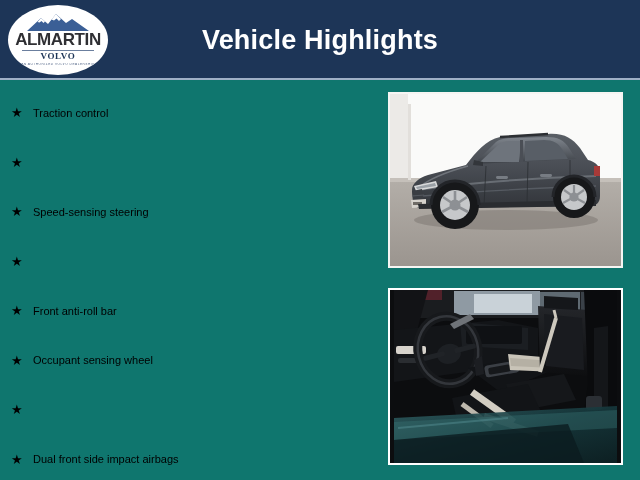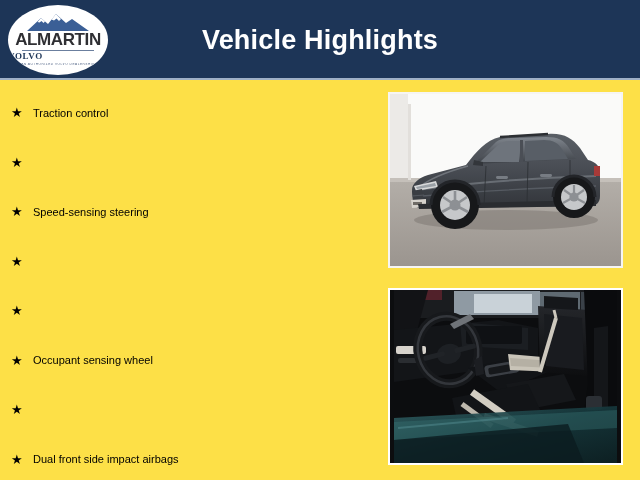--- a/index.html
+++ b/index.html
@@ -5,21 +5,21 @@
   * { margin:0; padding:0; box-sizing:border-box; }
   html, body {
     width:640px; height:480px;
     background:#ffffff;
     font-family:"Liberation Sans", sans-serif;
     overflow:hidden;
   }
   .page {
     position:relative;
     width:640px; height:480px;
-    background:#fde047;
+    background:#0f766e;
   }
 
   
   .header {
     position:absolute; left:0; top:0;
     width:640px; height:80px;
     background:#1d3557;
     border-bottom:2px solid #9fb0c6;
   }
   .logo-wrap {
@@ -50,21 +50,21 @@
     line-height:1;
   }
   .logo-rule {
     position:absolute; left:14px; top:45px;
     width:72px; height:1px;
     background:#6b7f9e;
   }
   .logo-volvo {
     position:absolute; left:0; top:47px;
     width:100px;
-    text-align:left;
+    text-align:center;
     font-family:"Liberation Serif", serif;
     font-weight:bold;
     font-size:9px;
     letter-spacing:0.6px;
     color:#1d3557;
     line-height:1;
   }
   .logo-tag {
     position:absolute; left:0; top:58px;
     width:100px;
@@ -170,20 +170,21 @@
       <span class="feature-star">★</span>
       <span class="feature-label">Speed-sensing steering</span>
     </div>
 
     <div class="feature-item">
       <span class="feature-star">★</span>
     </div>
 
     <div class="feature-item">
       <span class="feature-star">★</span>
+      <span class="feature-label">Front anti-roll bar</span>
     </div>
 
     <div class="feature-item">
       <span class="feature-star">★</span>
       <span class="feature-label">Occupant sensing wheel</span>
     </div>
 
     <div class="feature-item">
       <span class="feature-star">★</span>
     </div>

